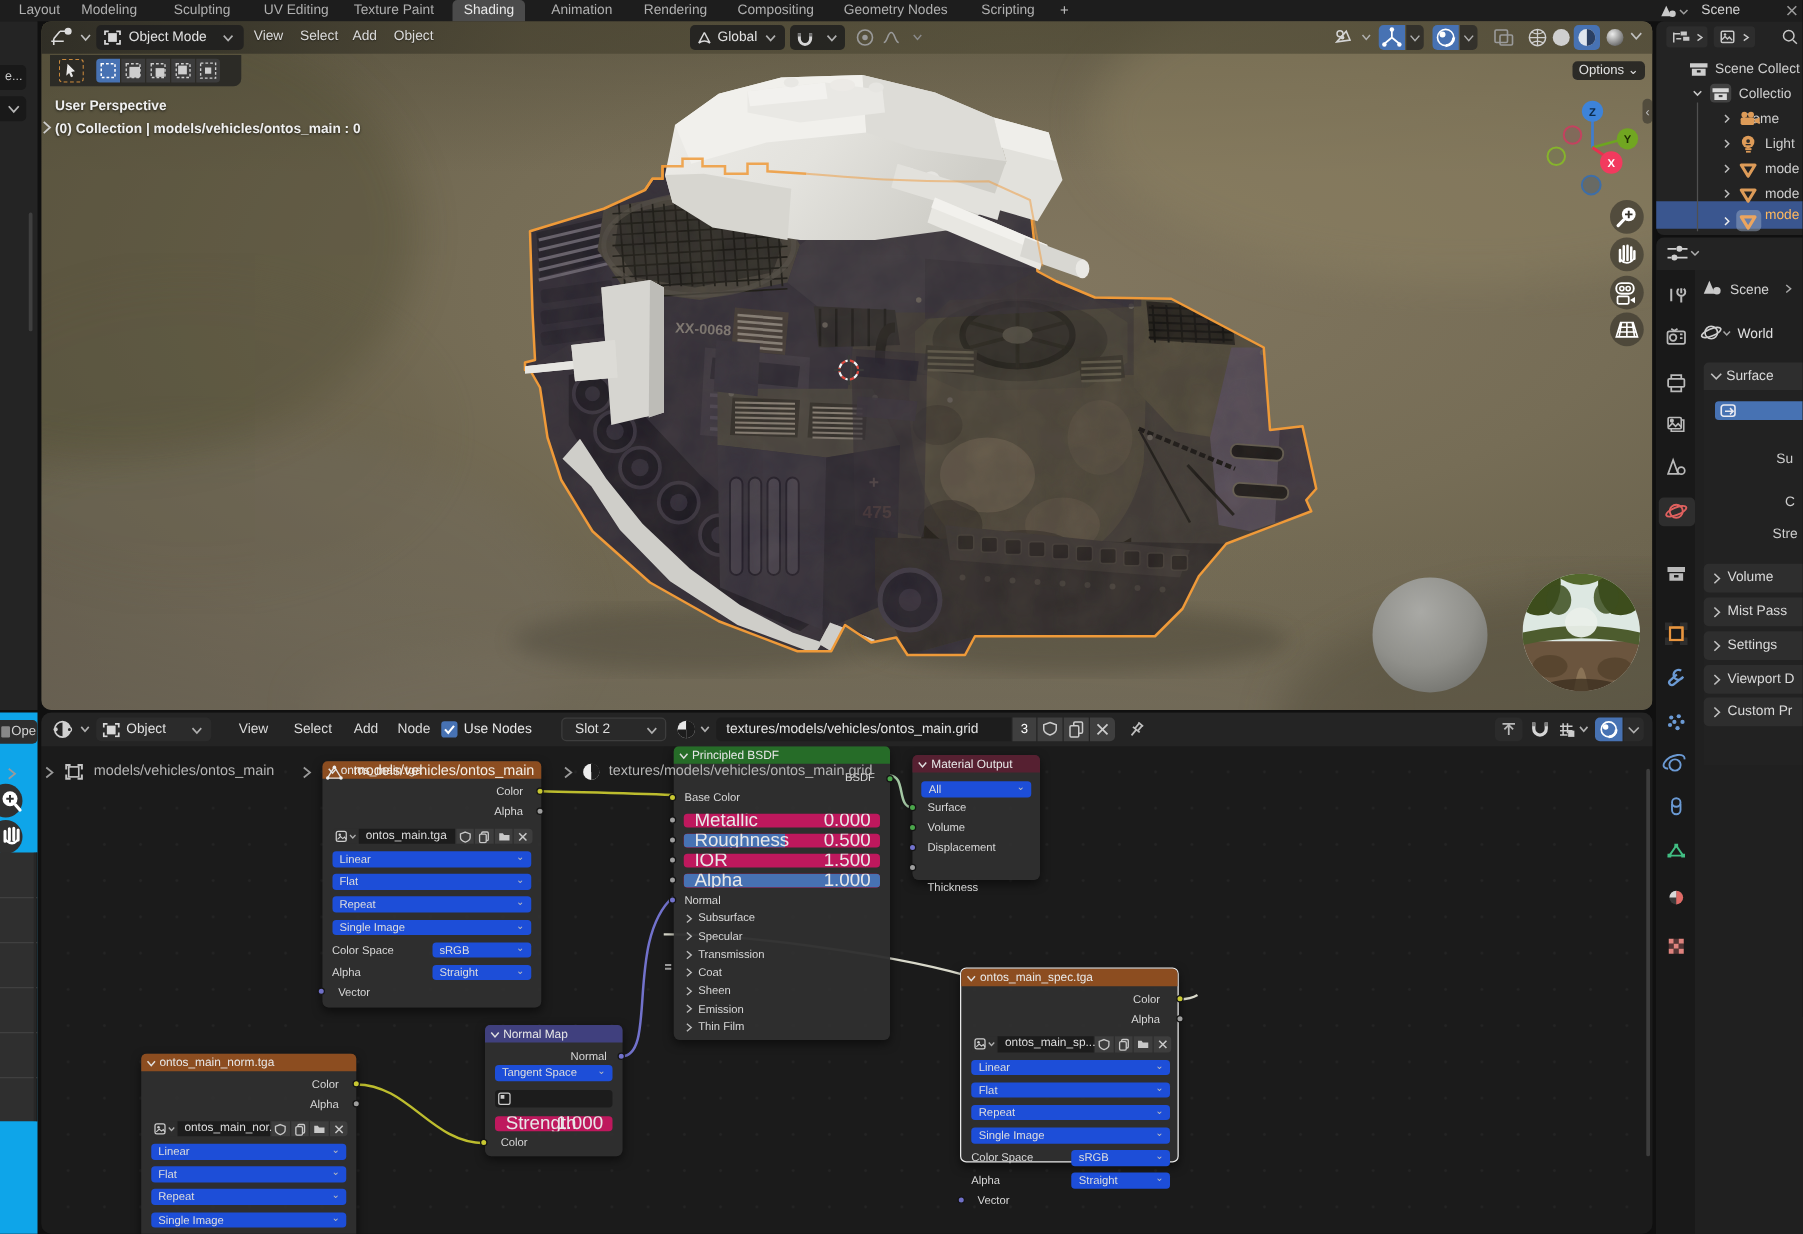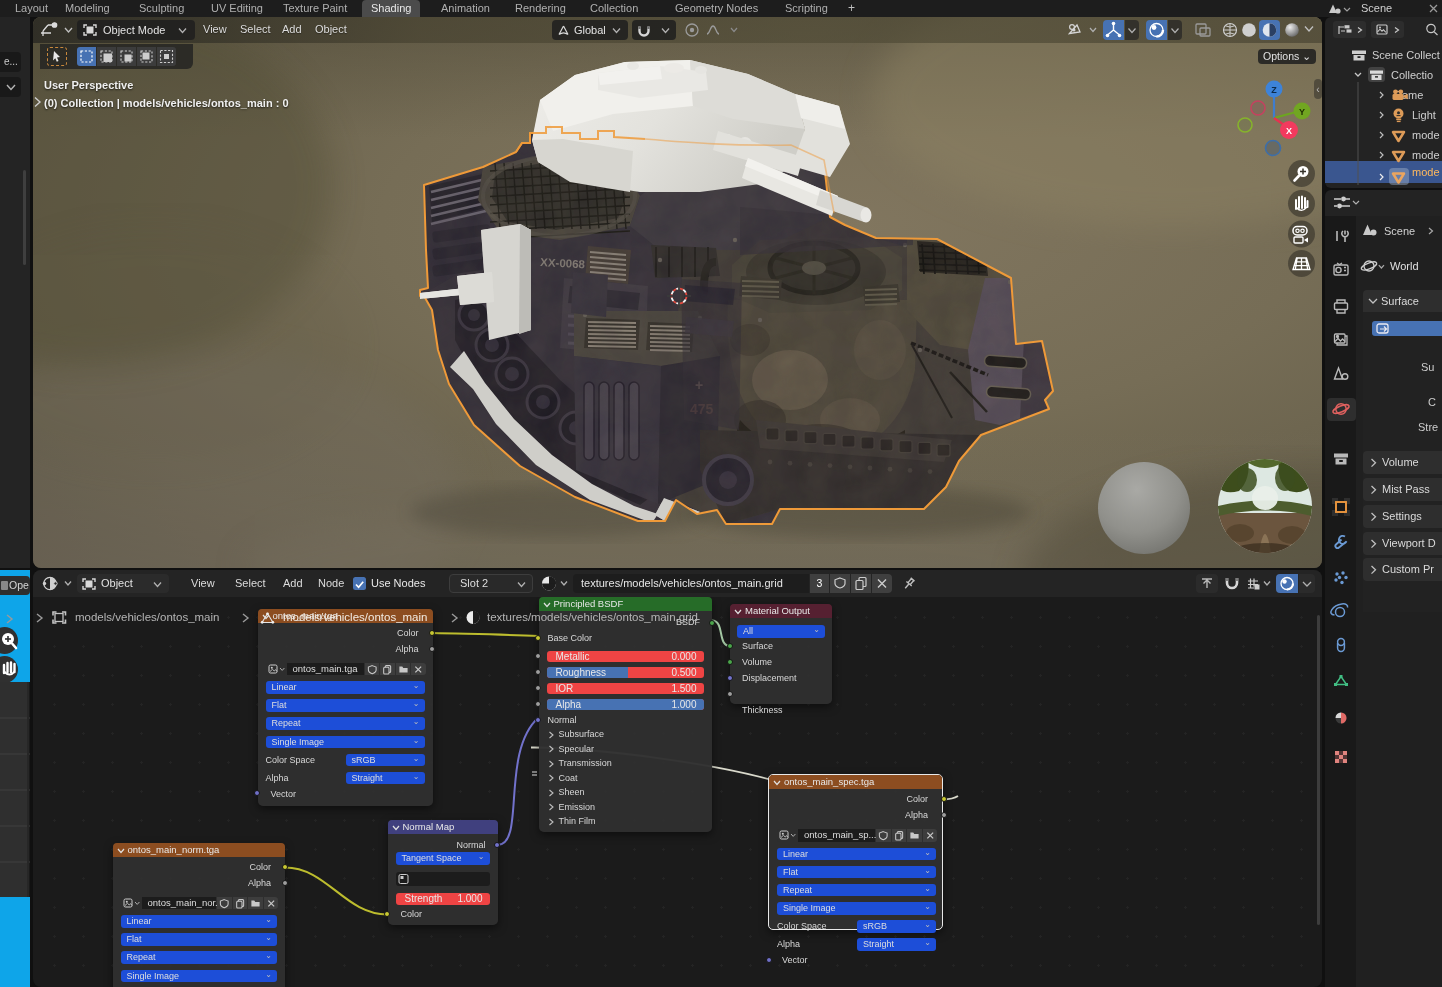--- a/index.html
+++ b/index.html
@@ -42,36 +42,36 @@
   background-image:radial-gradient(circle, #242424 1px, transparent 1.2px);
   background-size:29px 29px; background-position:7px 6px; }
 
 
 .node { position:absolute; background:rgba(48,48,48,.97); border-radius:5px; box-shadow:0 3px 8px rgba(0,0,0,.5); font-size:9px; color:#dadada; }
 .nhead { position:absolute; left:0; top:0; width:100%; height:14px; border-radius:4px 4px 0 0; color:#e8e8e8; line-height:14px; }
 .nrow { position:absolute; font-size:9px; color:#d8d8d8; }
 .dd { position:absolute; background:#1d4ed8; border-radius:3px; color:#dedede; font-size:9px; line-height:12px; padding-left:6px; }
 .dd:after { content:"⌄"; position:absolute; right:5px; top:-1px; color:#bdbdbd; font-size:8px; }
 .sock { position:absolute; width:6px; height:6px; border-radius:50%; border:1px solid #141414; }
-.slider { position:absolute; background:#ef4444; border-radius:3px; color:#e8e8e8; font-size:10px; line-height:12px; }
+.slider { position:absolute; background:#be185d; border-radius:3px; color:#e8e8e8; font-size:15px; line-height:12px; }
 </style>
 </head>
 <body>
 <div id="stage">
 
   <div id="topbar" class="abs">
     <div class="tab" style="left:6px;">Layout</div>
     <div class="tab" style="left:56px;">Modeling</div>
     <div class="tab" style="left:130px;text-align:right;">Sculpting</div>
     <div class="tab" style="left:202px;">UV Editing</div>
     <div class="tab" style="left:274px;">Texture Paint</div>
     <div class="tab active" style="left:362px;">Shading</div>
     <div class="tab" style="left:432px;">Animation</div>
     <div class="tab" style="left:506px;">Rendering</div>
-    <div class="tab" style="left:581px;">Collection</div>
+    <div class="tab" style="left:581px;">Compositing</div>
     <div class="tab" style="left:666px;">Geometry Nodes</div>
     <div class="tab" style="left:776px;">Scripting</div>
     <div class="plus" style="left:848px;">+</div>
     <svg class="abs" style="left:1327px;top:3px;" width="24" height="12">
         <path d="M2,10 L6,1.5 L10,10 Z" fill="#c9c9c9"></path>
         <circle cx="11" cy="8" r="2.6" fill="#c9c9c9"></circle>
         <path d="M17,4 l3,3 l3,-3" stroke="#9f9f9f" stroke-width="1.2" fill="none" transform="translate(0,1)"></path>
       </svg>
       <div class="tab" style="left:1352px; color:#d0d0d0;">Scene</div>
       <svg class="abs" style="left:1428px;top:3px;" width="12" height="11">

